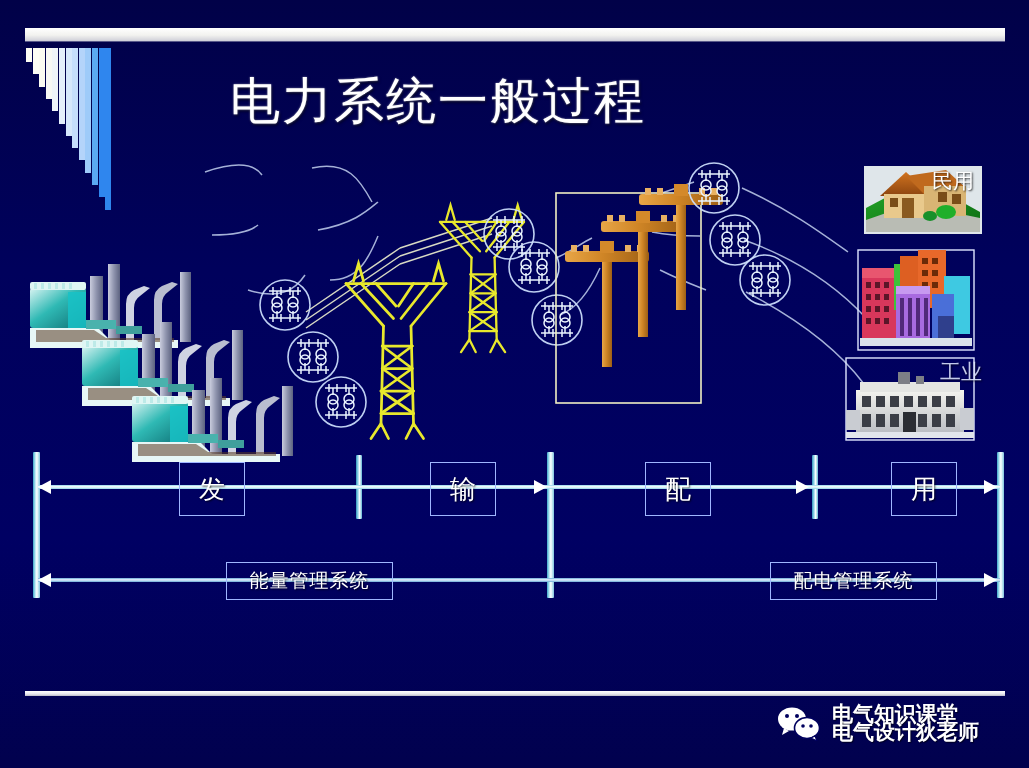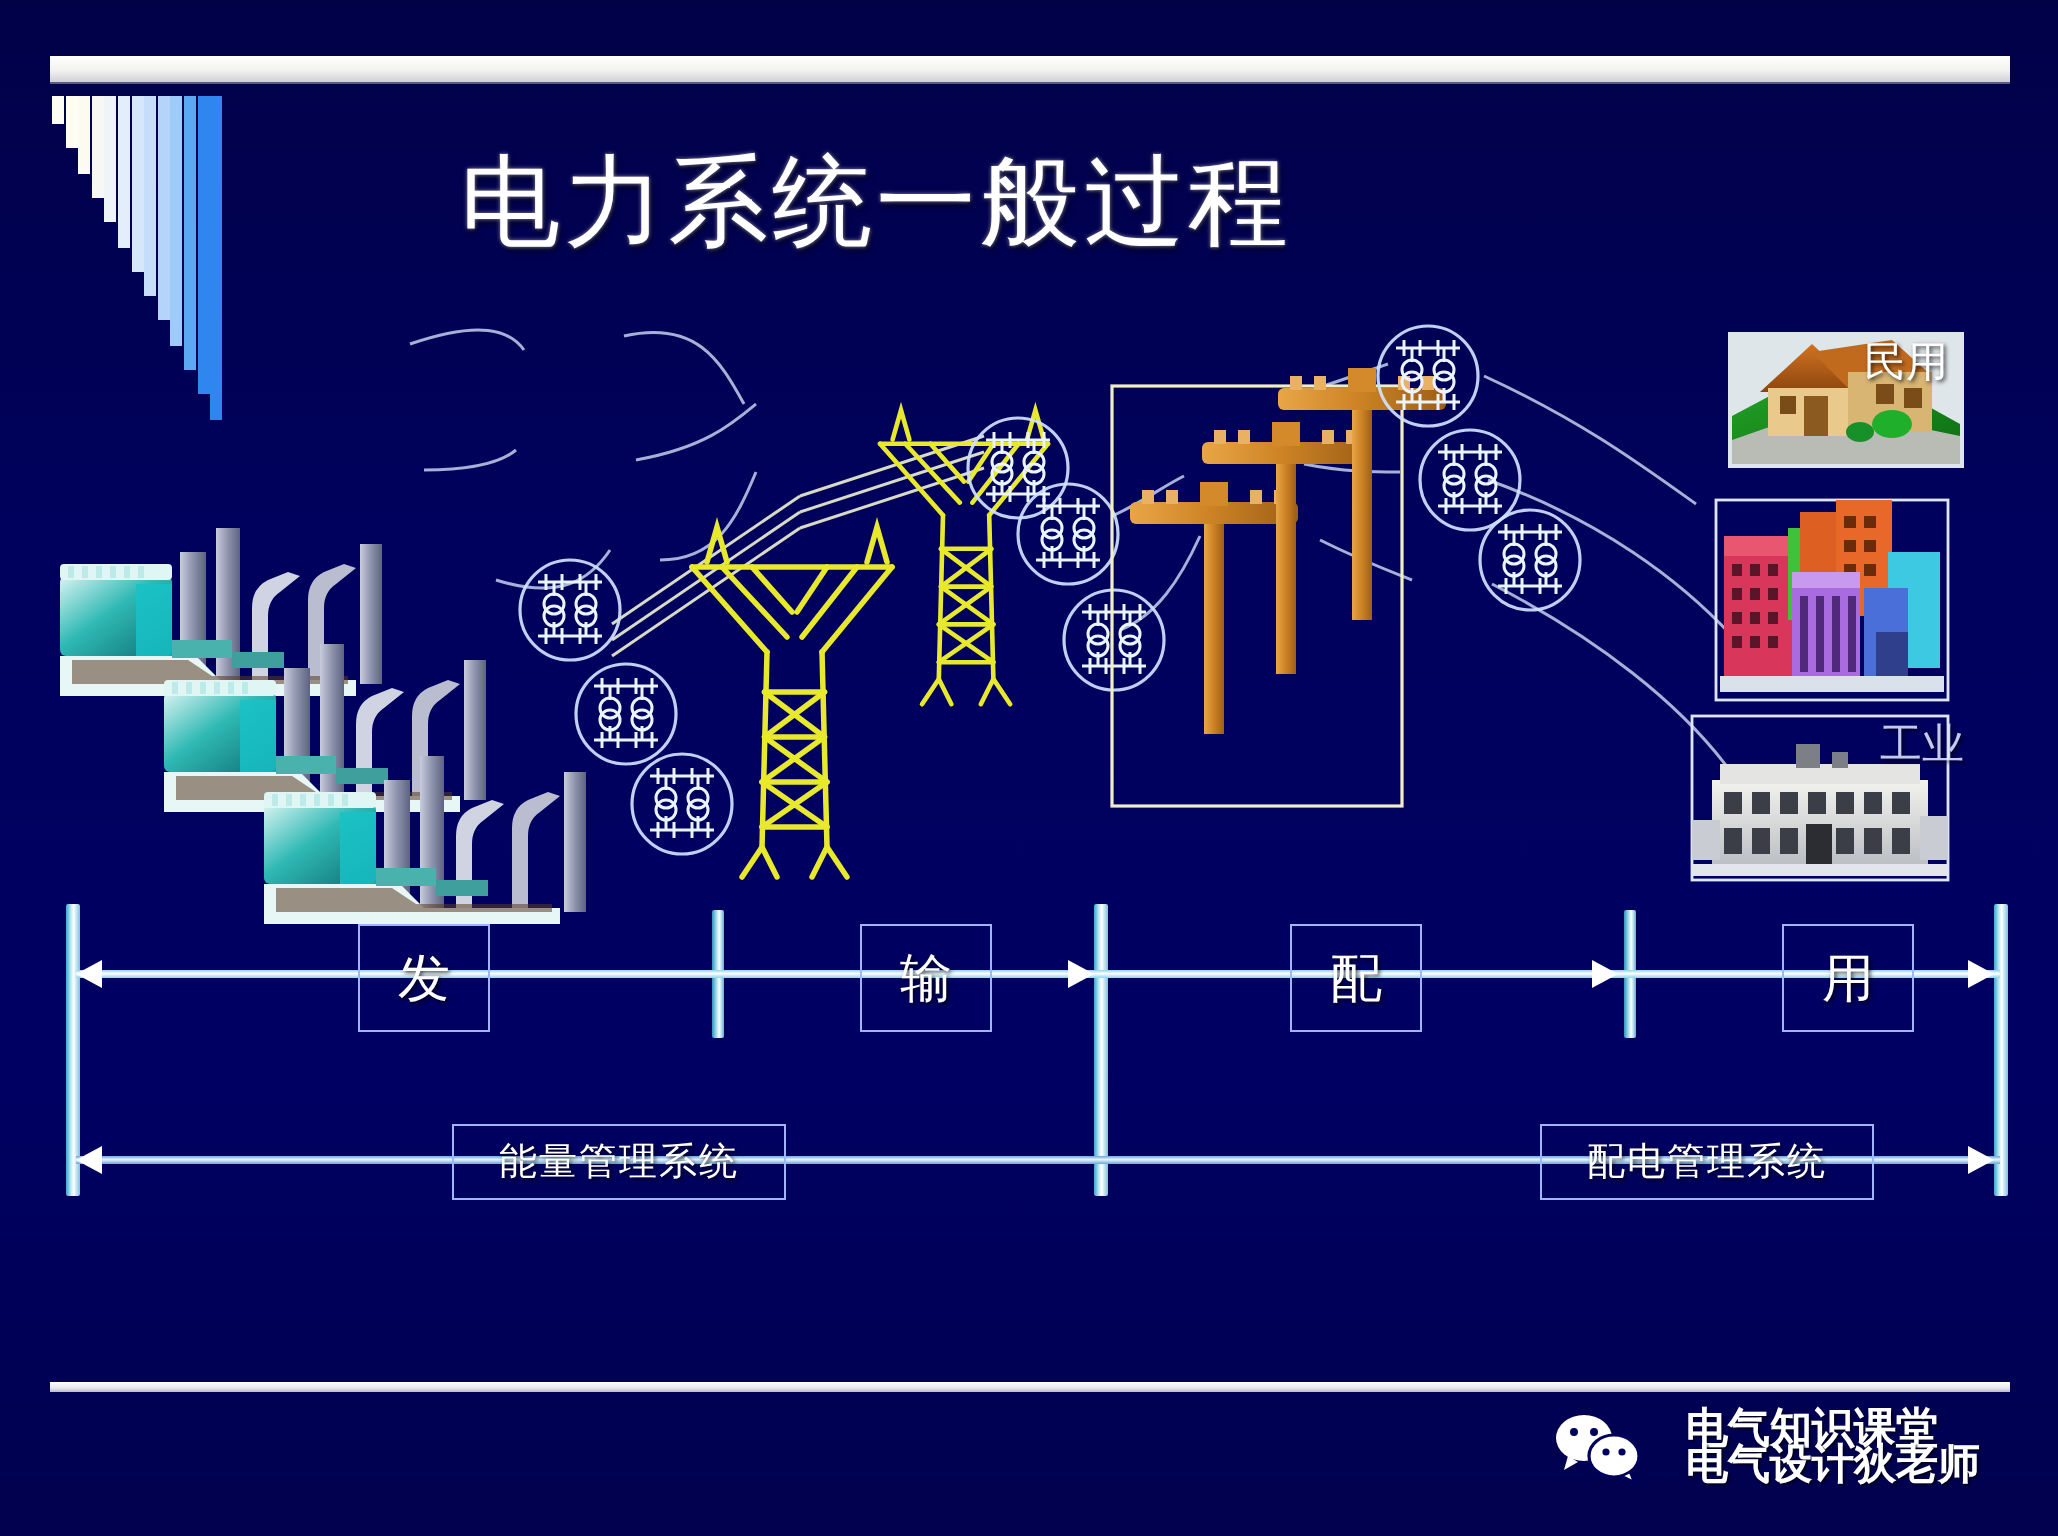--- a/index.html
+++ b/index.html
@@ -68,21 +68,21 @@
     background:transparent;
   }
   .pbox.stage{width:64px;height:52px;font-size:26px;}
   .pbox.sys{height:36px;font-size:19px;letter-spacing:1px;margin-left:39px;}
 
   
   .bot-rule{
     position:absolute;left:25px;top:691px;width:980px;height:5px;
     background:linear-gradient(180deg,#ffffff 0%,#e7e7ee 60%,#b9b9c8 100%);
   }
-  .wm{position:absolute;left:777px;top:704px;display:flex;align-items:center;gap:22px;}
+  .wm{position:absolute;left:777px;top:704px;display:flex;align-items:center;gap:11px;}
   .wm .lines{
     display:flex;flex-direction:column;line-height:1.02;
     font-family:"DejaVu Sans","Liberation Sans",sans-serif;
     font-weight:bold;color:#ffffff;font-size:21px;letter-spacing:0px;
     text-shadow:1px 1px 1px rgba(0,0,0,.6);
   }
   .wm .l2{margin-top:-3px;text-align:right;}
 </style>
 </head>
 <body>

